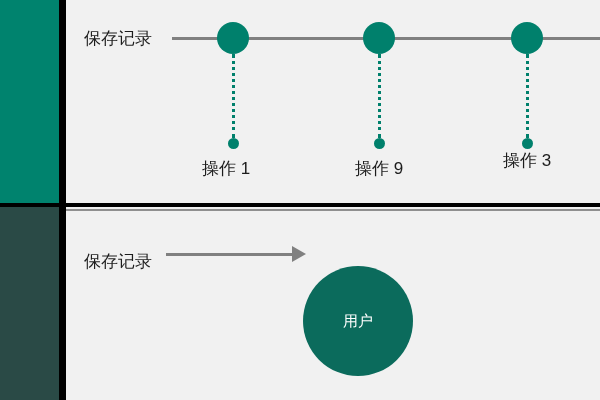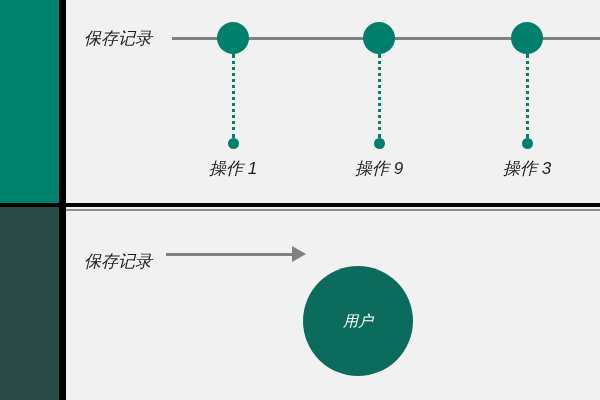--- a/index.html
+++ b/index.html
@@ -9,21 +9,20 @@
   }
   body {
     font-family: "Liberation Sans", "DejaVu Sans", sans-serif;
   }
   #stage {
     position: relative;
     width: 600px;
     height: 400px;
     overflow: hidden;
     background: #f1f1f1;
-    font-style: italic;
   }
 
   
   .panel {
     position: absolute;
     left: 0;
     width: 600px;
     overflow: hidden;
   }
   #panel-top    { top: 0;   height: 203px; background: #f1f1f1; }
@@ -152,31 +151,31 @@
 
   <div class="panel" id="panel-top">
 
     <div class="hline" id="timeline-line" style="left:172px; top:37px; width:428px;"></div>
 
     <div class="label" id="timeline-label" style="left:84px; top:30px;">保存记录</div>
 
     <div class="node-big" style="left:233px; top:38px;"></div>
     <div class="dotted" style="left:233px; top:54px; height:84px;"></div>
     <div class="node-small" style="left:233px; top:143px;"></div>
-    <div class="label" style="left:233px; top:160px; transform:translateX(-50%);">操作 1</div>
+    <div class="label" style="left:226px; top:160px; transform:translateX(-50%);">操作 1</div>
 
     <div class="node-big" style="left:379px; top:38px;"></div>
     <div class="dotted" style="left:379px; top:54px; height:84px;"></div>
     <div class="node-small" style="left:379px; top:143px;"></div>
     <div class="label" style="left:379px; top:160px; transform:translateX(-50%);">操作 9</div>
 
     <div class="node-big" style="left:527px; top:38px;"></div>
     <div class="dotted" style="left:527px; top:54px; height:84px;"></div>
     <div class="node-small" style="left:527px; top:143px;"></div>
-    <div class="label" style="left:527px; top:160px; transform:translateX(-50%);">操作 3</div>
+    <div class="label" style="left:527px; top:152px; transform:translateX(-50%);">操作 3</div>
   </div>
 
   <div class="panel" id="panel-bottom">
 
     <div class="label" id="flow-label" style="left:84px; top:46px;">保存记录</div>
 
   </div>
 
   <div id="flow-arrow-line"></div>
   <div id="flow-arrow-head"></div>

